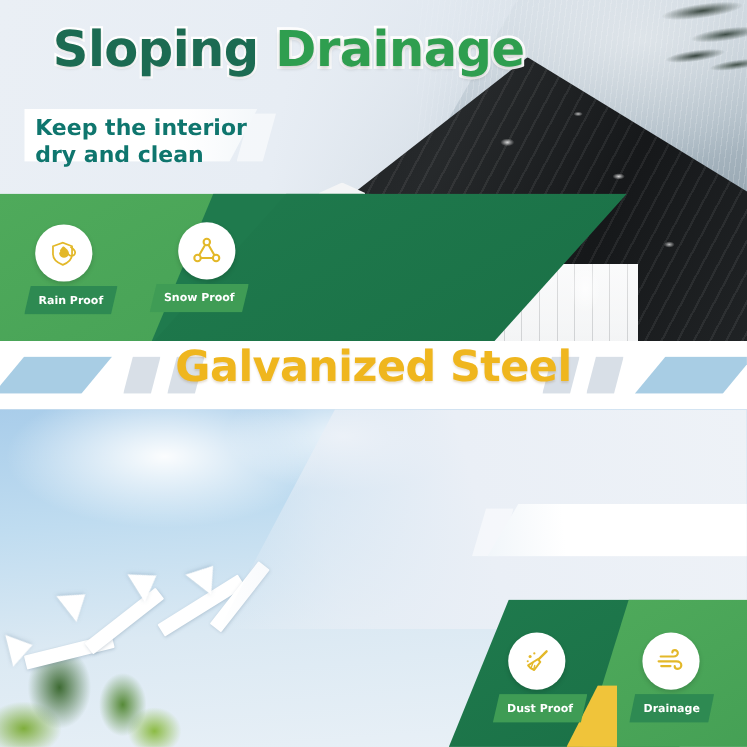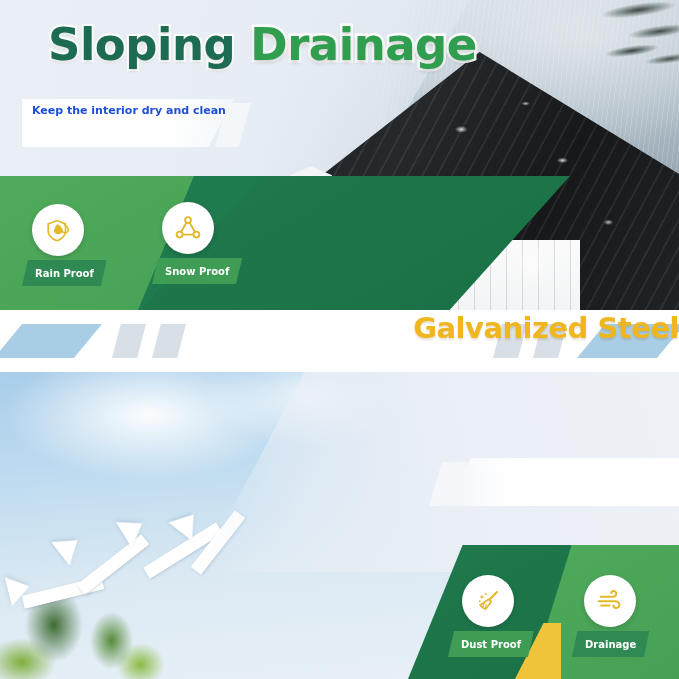--- a/index.html
+++ b/index.html
@@ -129,21 +129,21 @@
     clip-path:polygon(0 0, 100% 0, 88% 100%, 0 100%);
     box-shadow:0 1px 4px rgba(30,60,80,.12);
   }
   .sub-top-ghost {
     position:absolute; left:215px; top:103px; width:36px; height:44px;
     background:rgba(255,255,255,.55);
     clip-path:polygon(34% 0, 100% 0, 66% 100%, 0 100%);
   }
   .sub-top-txt {
     position:absolute; left:32px; top:104px; width:200px;
-    color:#1d4ed8; font-size:11px; font-weight:bold; line-height:1.22;
+    color:#0f766e; font-size:20px; font-weight:bold; line-height:1.22;
     font-family:"DejaVu Sans", sans-serif;
   }
 
   
   .greenbar-top { position:absolute; left:0; top:176px; width:679px; height:134px; }
   .gt-light {
     position:absolute; left:0; top:0; width:330px; height:134px;
     background:linear-gradient(150deg,#4faa5b 0%, #45a055 100%);
     clip-path:polygon(0 0, 100% 0, 75% 100%, 0 100%);
   }
@@ -160,21 +160,21 @@
 
   
   .band {
     position:absolute; left:0; top:310px; width:679px; height:62px;
     background:#ffffff; overflow:hidden;
   }
   .band-stripe { position:absolute; top:14px; height:34px; }
   .sk { clip-path:polygon(26% 0, 100% 0, 74% 100%, 0 100%); }
   .band-title {
     position:absolute; left:0; right:0; top:314px;
-    text-align:right; font-size:29px; font-weight:bold; line-height:1;
+    text-align:center; font-size:39px; font-weight:bold; line-height:1;
     color:#efb61e; font-family:"DejaVu Sans", sans-serif;
     text-shadow:0 2px 2px rgba(120,80,0,.18);
     letter-spacing:-.5px;
   }
 
   
   .panel-bot {
     position:absolute; left:0; top:372px; width:679px; height:307px;
     overflow:hidden; background:#dfe9f2;
   }
@@ -334,21 +334,21 @@
 
       <div class="badge">
         <div class="badge-circle" style="left:162px; top:26px;">
           <svg width="30" height="30" viewBox="0 0 32 32">
             <path d="M16 7.5 L25 23 L7 23 Z" fill="none" stroke="#e3b829" stroke-width="2" stroke-linejoin="round"></path>
             <circle cx="16" cy="7.5" r="3.1" fill="#ffffff" stroke="#e3b829" stroke-width="2"></circle>
             <circle cx="25" cy="23" r="3.1" fill="#ffffff" stroke="#e3b829" stroke-width="2"></circle>
             <circle cx="7" cy="23" r="3.1" fill="#ffffff" stroke="#e3b829" stroke-width="2"></circle>
           </svg>
         </div>
-        <div class="badge-label lbl-on-dark" style="left:152px; top:82px;">Snow Proof</div>
+        <div class="badge-label lbl-on-dark" style="left:136px; top:82px;">Snow Proof</div>
       </div>
     </div>
   </div>
 
   <div class="band">
     <div class="band-stripe sk" style="left:-6px;  width:108px; background:#a8cde4;"></div>
     <div class="band-stripe sk" style="left:112px; width:34px;  background:#d8dfe7;"></div>
     <div class="band-stripe sk" style="left:152px; width:34px;  background:#d8dfe7;"></div>
     <div class="band-stripe sk" style="right:152px; width:34px; background:#d8dfe7;"></div>
     <div class="band-stripe sk" style="right:112px; width:34px; background:#d8dfe7;"></div>

